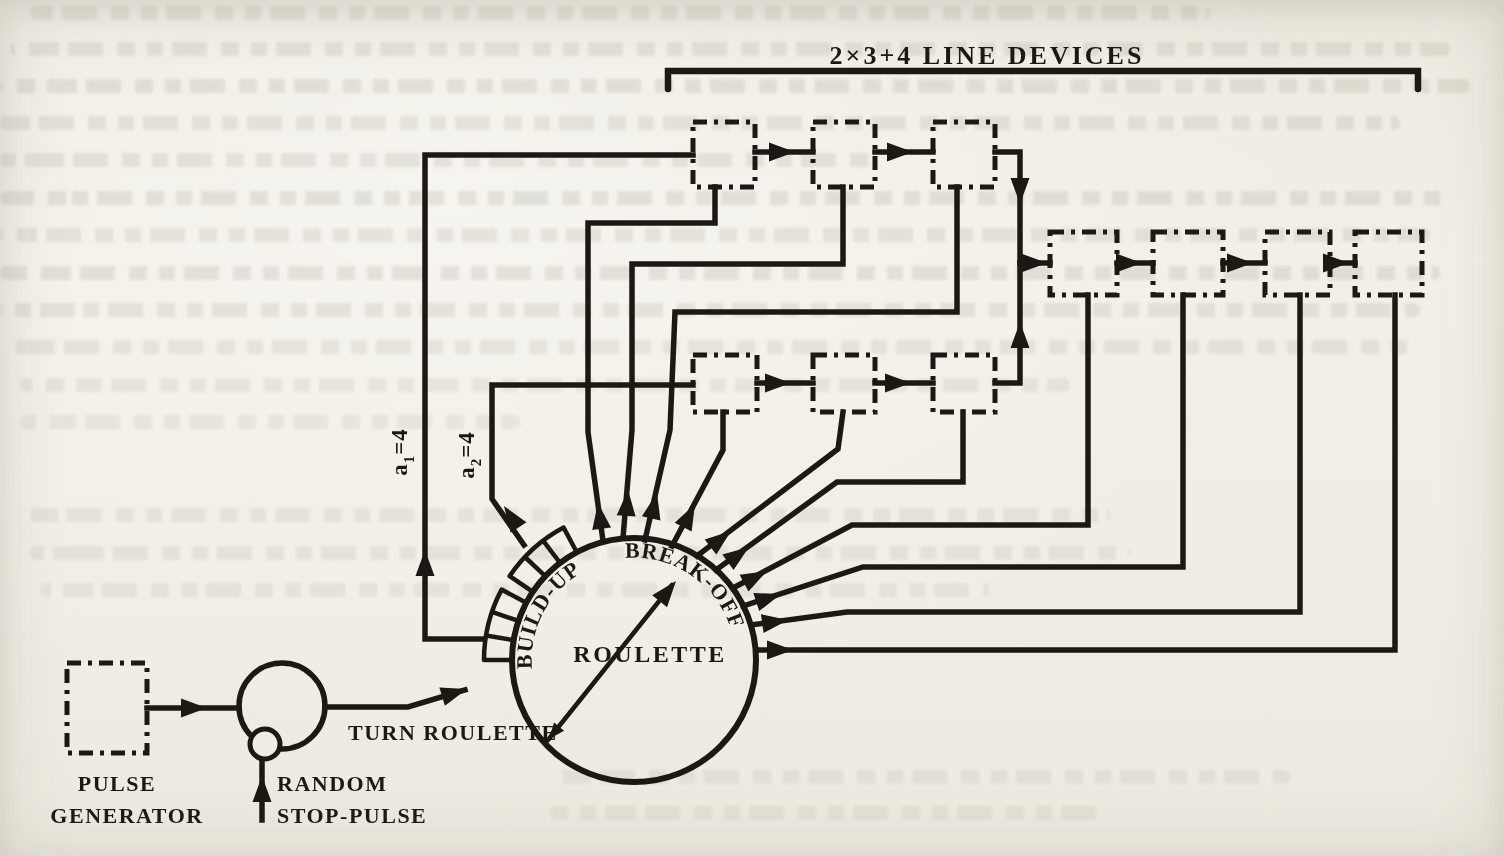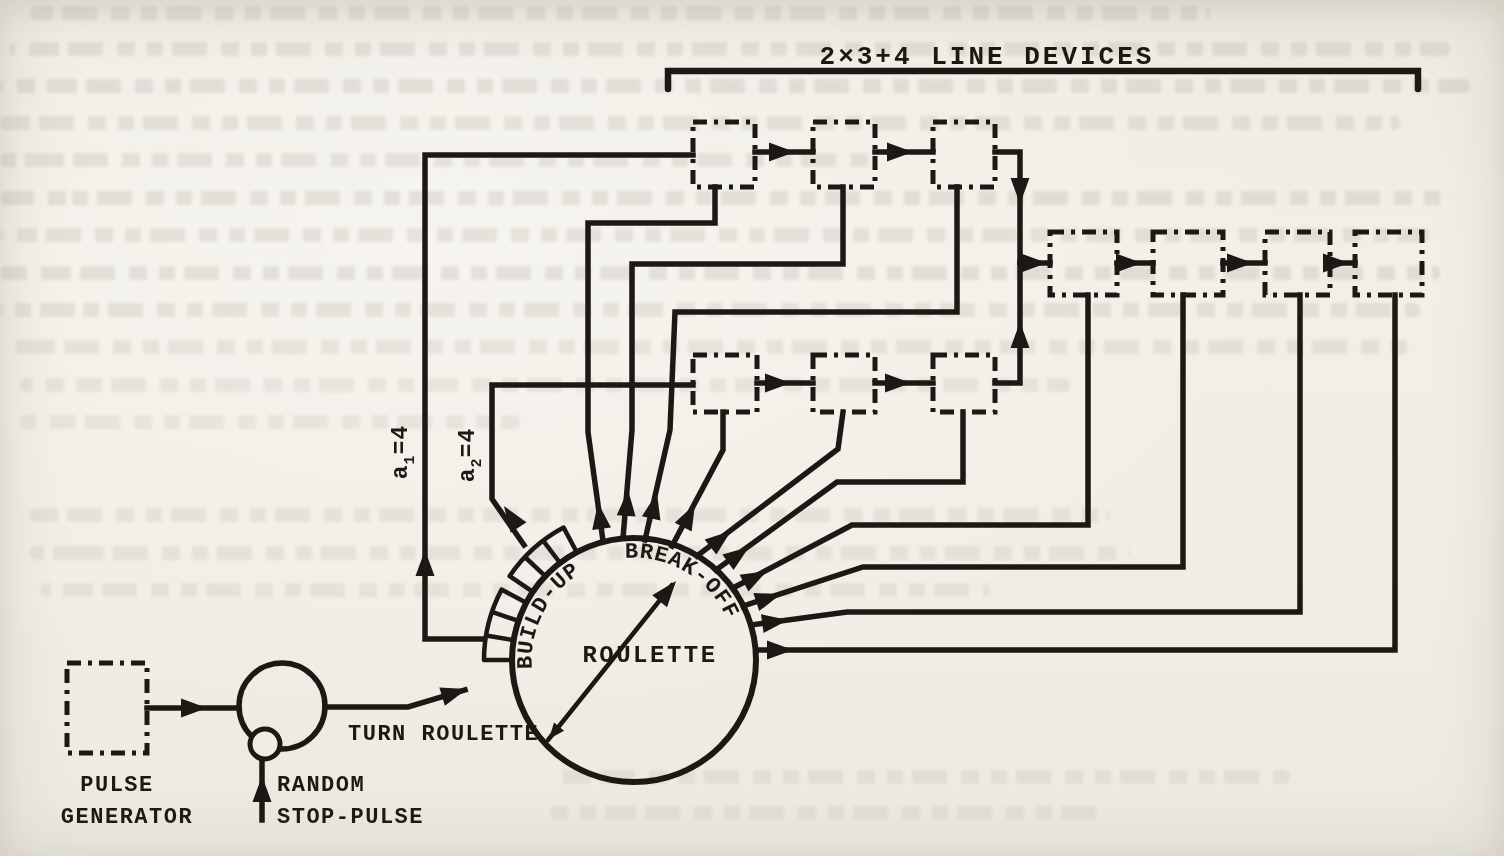--- a/index.html
+++ b/index.html
@@ -1,21 +1,21 @@
 <!DOCTYPE html>
 <html><head>
 <meta charset="utf-8">
 <style>
   html,body{margin:0;padding:0;background:#c8c3b8;}
   .page{
     position:relative;width:1504px;height:856px;overflow:hidden;
     background:
       radial-gradient(ellipse at 30% 20%, rgba(255,255,255,.35), rgba(255,255,255,0) 60%),
       linear-gradient(180deg,#edeae1 0%,#f2efe7 30%,#f0ede5 70%,#ece9e0 100%);
-    font-family:Liberation Mono, monospace;
+    font-family:Liberation Serif, serif;
   }
   .page::after{
     content:'';position:absolute;inset:0;pointer-events:none;
     box-shadow: inset 0 0 70px rgba(120,110,88,.18), inset 0 10px 26px rgba(120,110,88,.10);
   }
   .ghost{
     position:absolute;height:14px;pointer-events:none;filter:blur(1.8px);border-radius:6px;
     background:repeating-linear-gradient(90deg,
       rgba(108,102,90,.55) 0 16px, transparent 16px 25px,
       rgba(108,102,90,.55) 25px 60px, transparent 60px 74px,

